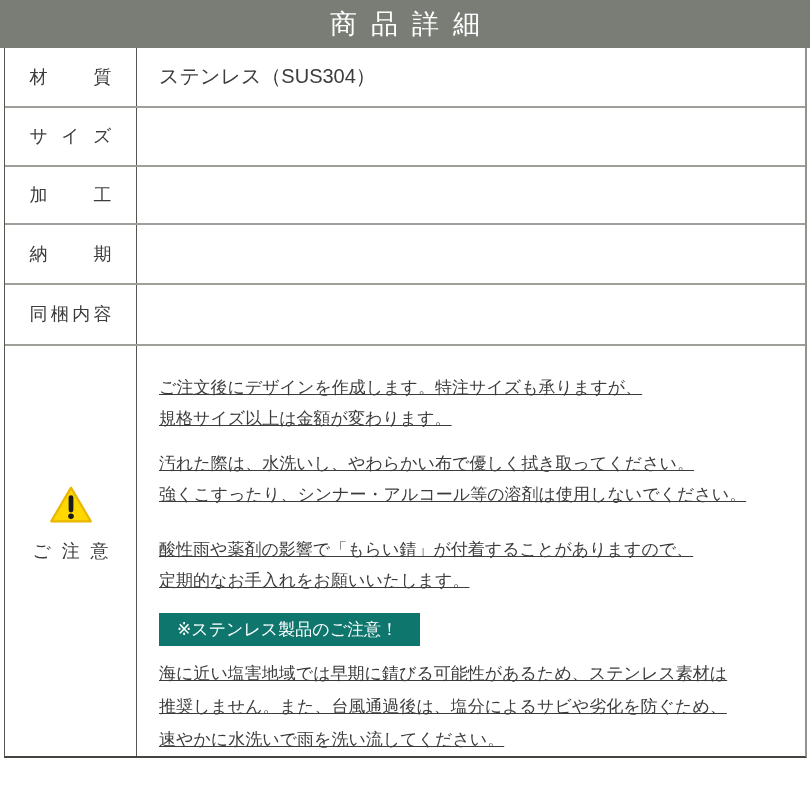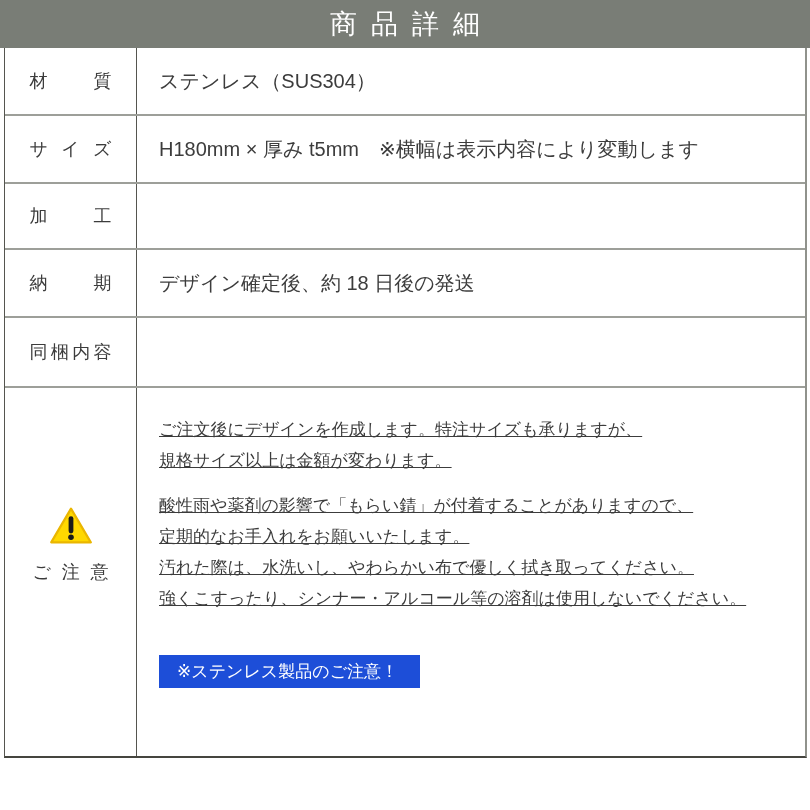--- a/index.html
+++ b/index.html
@@ -68,21 +68,21 @@
   .notice-content{
     flex:1;padding:26px 16px 0 22px;font-size:17px;
   }
   .para{white-space:pre-line;line-height:31px;margin:0;text-decoration:underline;}
   .para.p1{margin-bottom:14px;}
   .para.p2{margin-bottom:24px;}
   .para.p3{margin-bottom:0;}
   .banner{
     display:inline-block;
     margin-top:17px;
-    background:#1d4ed8;color:#ffffff;
+    background:#0f766e;color:#ffffff;
     font-size:17px;height:33px;line-height:33px;
     padding:0 22px 0 18px;
   }
   .para.p-last{margin-top:11px;line-height:33px;}
 </style>
 </head>
 <body>
 
 <div class="sheet">
 
@@ -105,43 +105,37 @@
     </div>
 
     <div class="row r2">
       <div class="label-cell">
         <span class="label-just">
             <span>サ</span>
             <span>イ</span>
             <span>ズ</span>
           </span>
       </div>
-      <div class="content-cell">
-        <span>H180mm × 厚み t5mm　※横幅は表示内容により変動します</span>
-      </div>
     </div>
 
     <div class="row r3">
       <div class="label-cell">
         <span class="label-just">
             <span>加</span>
             <span>工</span>
           </span>
       </div>
     </div>
 
     <div class="row r4">
       <div class="label-cell">
         <span class="label-just">
             <span>納</span>
             <span>期</span>
           </span>
-      </div>
-      <div class="content-cell">
-        <span>デザイン確定後、約 18 日後の発送</span>
       </div>
     </div>
 
     <div class="row r5">
       <div class="label-cell">
         <span class="label-just">
             <span>同</span>
             <span>梱</span>
             <span>内</span>
             <span>容</span>
@@ -160,24 +154,27 @@
           <span class="label-just narrow notice-label">
               <span>ご</span>
               <span>注</span>
               <span>意</span>
             </span>
         </div>
       </div>
       <div class="notice-content">
         <p class="para p1">ご注文後にデザインを作成します。特注サイズも承りますが、
 規格サイズ以上は金額が変わります。</p>
+        <p class="para p2">汚れた際は、水洗いし、やわらかい布で優しく拭き取ってください。
+強くこすったり、シンナー・アルコール等の溶剤は使用しないでください。</p>
         <p class="para p3">酸性雨や薬剤の影響で「もらい錆」が付着することがありますので、
 定期的なお手入れをお願いいたします。</p>
-        <p class="para p2">汚れた際は、水洗いし、やわらかい布で優しく拭き取ってください。
-強くこすったり、シンナー・アルコール等の溶剤は使用しないでください。</p>
         <div>
           <span class="banner">※ステンレス製品のご注意！</span>
         </div>
+        <p class="para p-last">海に近い塩害地域では早期に錆びる可能性があるため、ステンレス素材は
+推奨しません。また、台風通過後は、塩分によるサビや劣化を防ぐため、
+速やかに水洗いで雨を洗い流してください。</p>
       </div>
     </div>
 
   </div>
 </div>
 
 </body></html>

